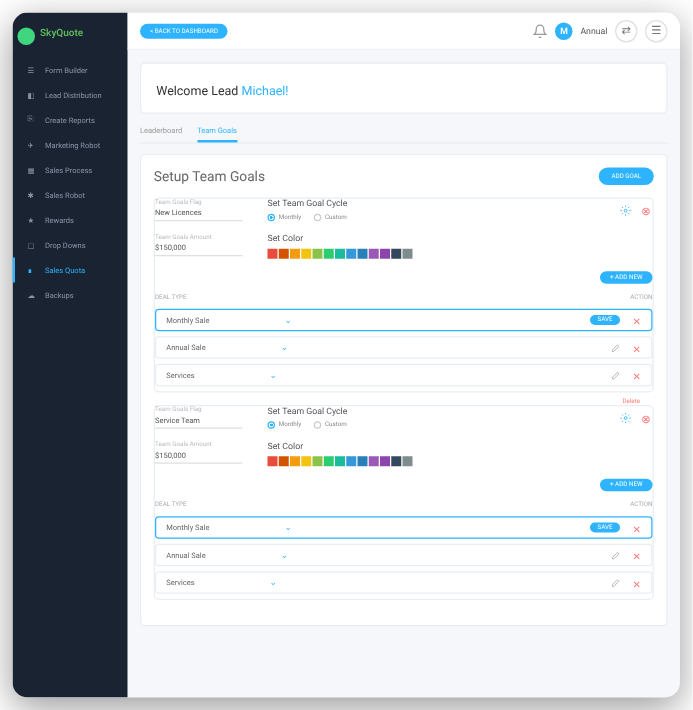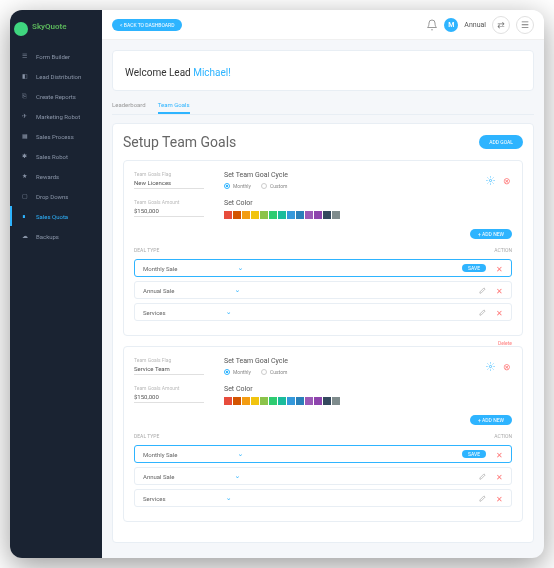--- a/index.html
+++ b/index.html
@@ -22,23 +22,23 @@
 .content{flex:1;overflow-y:auto;padding:10px}
 .welcome{background:#fff;border-radius:4px;padding:10px 12px;margin-bottom:10px;border:1px solid #e8eef4}
 .welcome-text{font-size:10px;color:#333}
 .welcome-name{color:#2eb4ff}
 .page-title{font-size:11px;color:#555;margin-bottom:8px}
 .tabs{display:flex;gap:12px;border-bottom:1px solid #e8eef4;margin-bottom:8px}
 .tab{font-size:6px;color:#999;padding-bottom:4px;cursor:pointer;border-bottom:2px solid transparent}
 .tab.active{color:#2eb4ff;border-bottom-color:#2eb4ff}
 .panel{background:#fff;border-radius:4px;padding:10px;border:1px solid #e8eef4}
 .panel-head{display:flex;align-items:center;justify-content:space-between;margin-bottom:10px}
-.panel-title{font-size:14px;color:#666}
+.panel-title{font-size:11px;color:#666}
 .add-goal{background:#2eb4ff;color:#fff;border:none;border-radius:10px;padding:4px 10px;font-size:5px;cursor:pointer}
-.goal-block{border:1px solid #e8eef4;border-radius:4px;padding:10px;margin-bottom:10px;position:relative}
+.goal-block{border:1px solid #e8eef4;border-radius:4px;margin-bottom:10px;position:relative}
 .delete-label{position:absolute;top:-7px;right:10px;font-size:5px;color:#ff7b7b}
 .goal-row{display:flex;gap:20px;margin-bottom:10px}
 .goal-left{width:70px}
 .label-tiny{font-size:5px;color:#bbb;margin-bottom:2px}
 .value-small{font-size:6px;color:#555;border-bottom:1px solid #e0e0e0;padding-bottom:2px}
 .goal-right{flex:1}
 .section-label{font-size:7px;color:#555;margin-bottom:4px}
 .radios{display:flex;gap:10px;font-size:5px;color:#888;align-items:center}
 .radio{display:flex;align-items:center;gap:3px}
 .radio-dot{width:6px;height:6px;border-radius:50%;border:1px solid #ccc}

